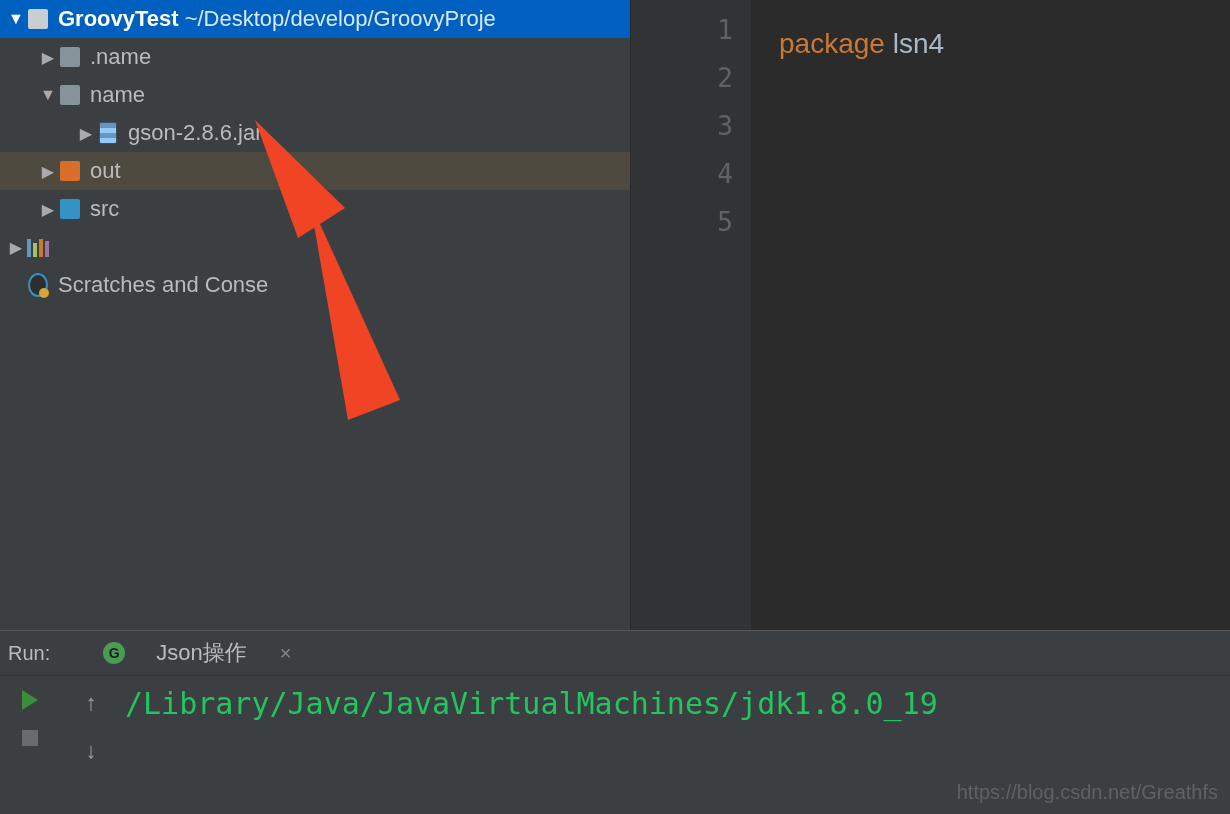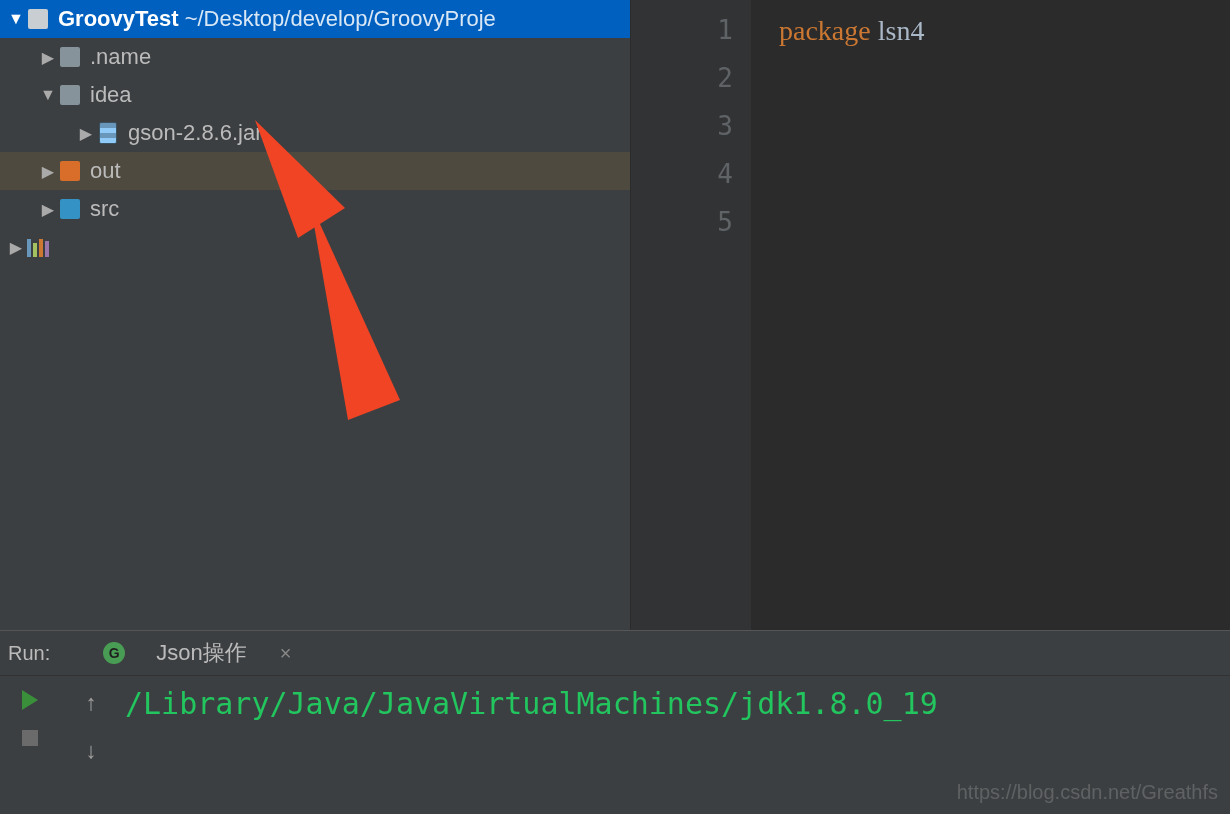--- a/index.html
+++ b/index.html
@@ -130,22 +130,22 @@
     text-align: right;
     padding-top: 6px;
   }
   .gutter div {
     height: 48px;
     line-height: 48px;
     padding-right: 18px;
   }
   .code {
     flex: 1;
-    padding: 7px 0 0 28px;
-    font-family: Liberation Serif, serif;
+    padding: 20px 0 0 28px;
+    font-family: Liberation Sans, sans-serif;
     font-size: 28px;
     line-height: 48px;
     color: #a9b7c6;
   }
   .kw { color: #cc7832; }
   .ident { color: #a9b7c6; }
   
   .run-panel {
     border-top: 1px solid #565656;
     height: 184px;
@@ -257,21 +257,21 @@
     </div>
 
     <div class="tree-row" data-depth="1">
       <span class="arrow">▶</span>
       <span class="icon folder"></span>
       <span>.name</span>
     </div>
     <div class="tree-row" data-depth="1">
       <span class="arrow">▼</span>
       <span class="icon folder"></span>
-      <span>idea</span>
+      <span>name</span>
     </div>
     <div class="tree-row" data-depth="2">
       <span class="arrow">▶</span>
       <span class="icon">
           <span class="jar-icon"></span>
         </span>
       <span>gson-2.8.6.jar</span>
     </div>
     <div class="tree-row selected-row" data-depth="1">
       <span class="arrow">▶</span>
@@ -286,20 +286,27 @@
     <div class="tree-row" data-depth="0">
       <span class="arrow">▶</span>
       <span class="icon">
           <span class="lib-icon">
             <span></span>
             <span></span>
             <span></span>
             <span></span>
           </span>
         </span>
+    </div>
+    <div class="tree-row" data-depth="0">
+      <span class="arrow"></span>
+      <span class="icon">
+          <span class="scratch-icon"></span>
+        </span>
+      <span>Scratches and Conse</span>
     </div>
 
     <svg class="annotation" width="300" height="380">
       <g fill="#f04425">
         <path d="M 85 10  L 175 98  L 128 128 Z"></path>
         <polygon points="140,92 230,290 178,310"></polygon>
       </g>
     </svg>
   </div>
 

